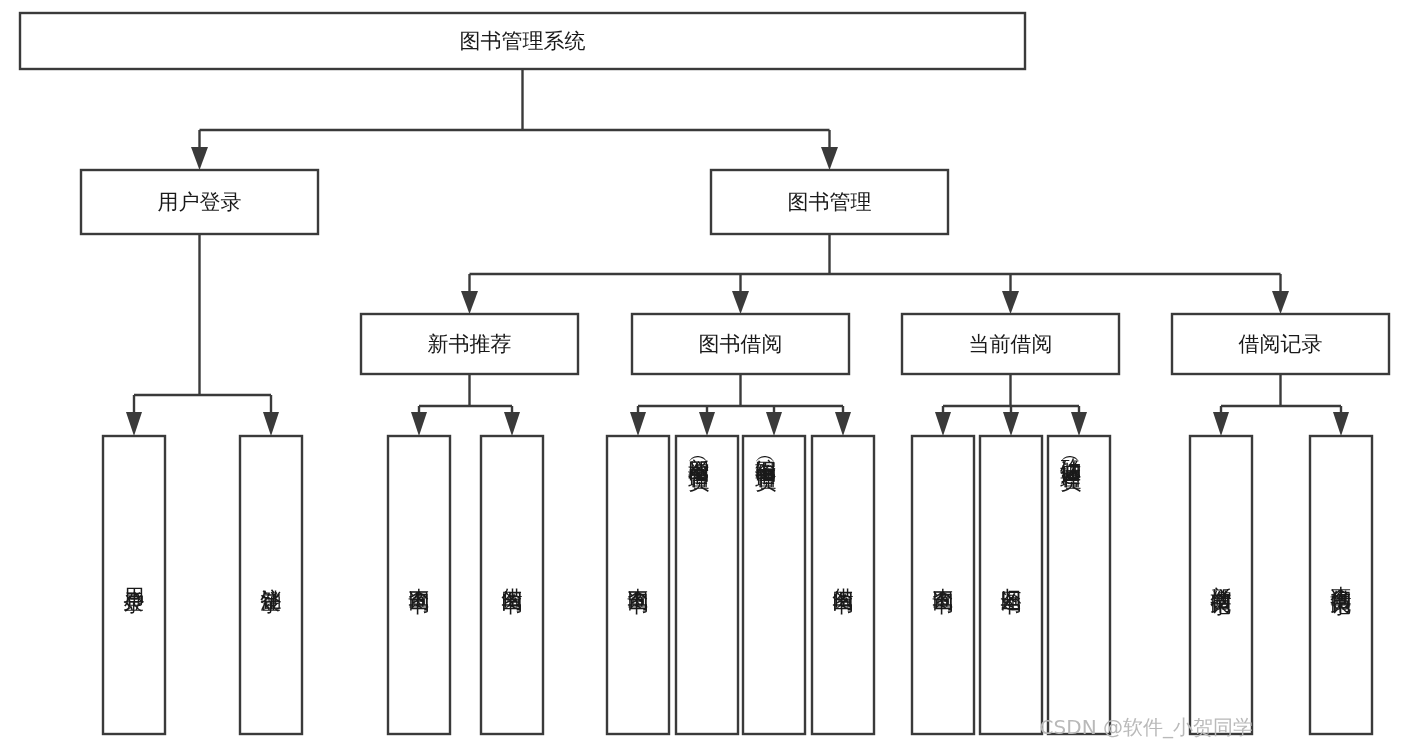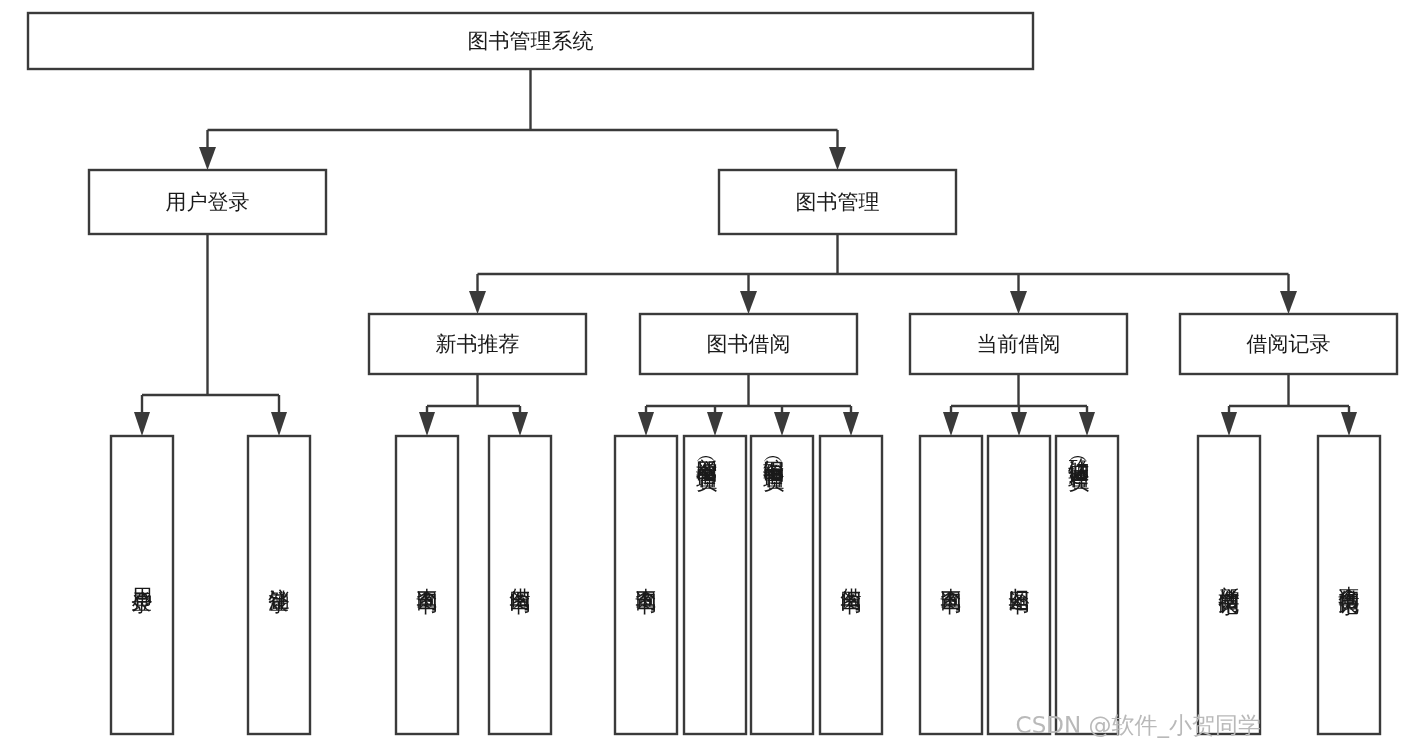--- a/index.html
+++ b/index.html
@@ -13,21 +13,20 @@
     position: relative;
     font-family: "DejaVu Sans", "Liberation Sans", sans-serif;
     overflow: hidden;
   }
   #diagram-root {
     position: absolute;
     left: 0;
     top: 0;
     width: 1261px;
     height: 747px;
-    margin-left: 8px;
   }
   svg.flow {
     display: block;
     width: 1405px;
     height: 747px;
   }
   .node-box {
     fill: #ffffff;
     stroke: #3a3a3a;
     stroke-width: 2.4;
@@ -56,21 +55,21 @@
   }
   .arrow-head {
     fill: #3a3a3a;
     stroke: none;
   }
   .watermark {
     position: absolute;
     right: 8px;
     bottom: 6px;
     font-family: "DejaVu Sans", "Liberation Sans", sans-serif;
-    font-size: 23px;
+    font-size: 20px;
     color: #b9b9b9;
     white-space: nowrap;
     pointer-events: none;
     user-select: none;
   }
 </style>
 </head>
 <body>
 
 <div id="diagram-root">

